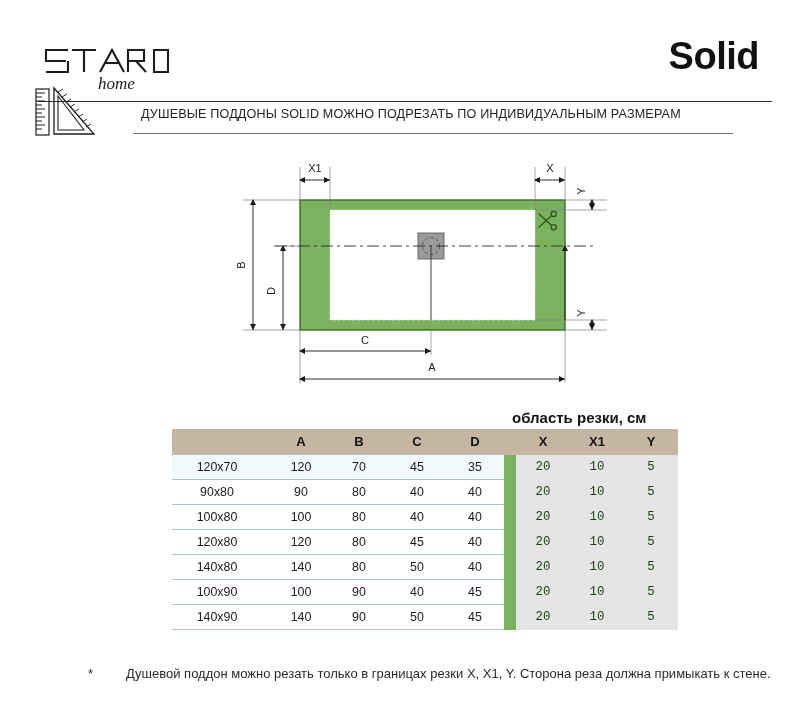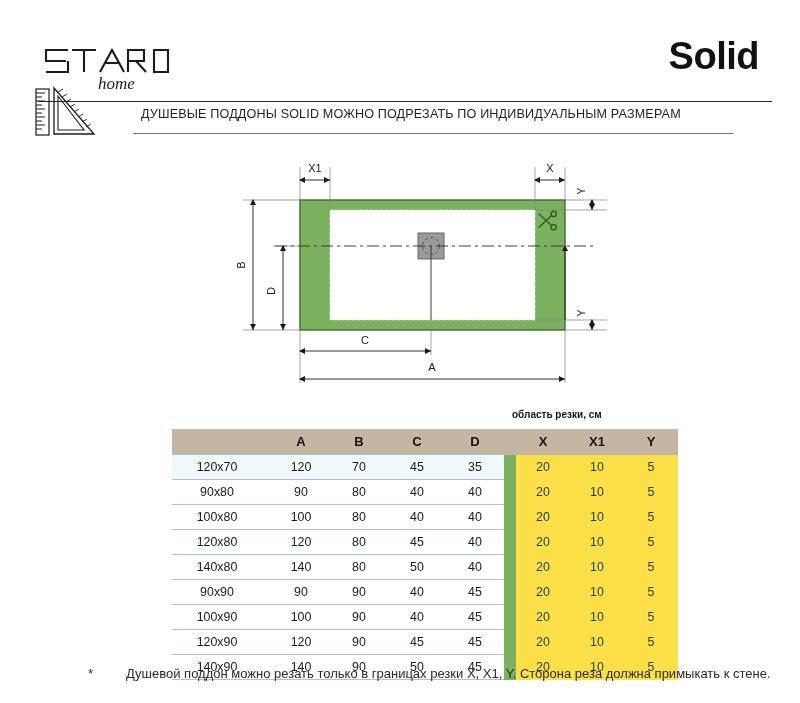--- a/index.html
+++ b/index.html
@@ -77,21 +77,21 @@
     position: absolute;
     left: 215px; top: 155px;
     width: 420px; height: 240px;
   }
   #diagram svg { display: block; }
 
   
   #cutzone-caption {
     position: absolute;
     left: 512px; top: 409px;
-    font-size: 10px;
+    font-size: 15px;
     font-weight: 700;
     color: #141414;
     white-space: nowrap;
   }
 
   
   #spec-table {
     position: absolute;
     left: 172px; top: 429px;
     width: 466px;
@@ -121,23 +121,24 @@
   #spec-table thead th.gap-col  { background: #c5b5a3; }
 
   #spec-table tbody td {
     background: #ffffff;
     border-bottom: 1.1px solid #a8c4cf;
     color: #1a1a1a;
     font-weight: 400;
   }
   #spec-table tbody tr:first-child td { border-top: 1.1px solid #a8c4cf; margin-top: 44px; }
   #spec-table tbody td.cut-cell {
-    background: #fde047;
+    background: #e5e5e5;
     border-bottom: none;
     color: #1d3d14;
+    font-family: Liberation Mono, monospace;
   }
   #spec-table tbody tr:first-child td.cut-cell { border-top: none; }
   #spec-table tbody td.gap-col {
     background: #7cb25f;
     border-bottom: none;
   }
   #spec-table tbody tr:first-child td.gap-col { border-top: none; }
   #spec-table tbody td.size-cell {
     text-align: center;
     padding-right: 10px;
@@ -388,46 +389,24 @@
         <td class="dim-cell">140</td>
         <td class="dim-cell">80</td>
         <td class="dim-cell">50</td>
         <td class="dim-cell">40</td>
         <td class="gap-col"></td>
         <td class="cut-cell">20</td>
         <td class="cut-cell">10</td>
         <td class="cut-cell">5</td>
       </tr>
       <tr>
-        <td class="size-cell">90х90</td>
-        <td class="dim-cell">90</td>
-        <td class="dim-cell">90</td>
-        <td class="dim-cell">40</td>
-        <td class="dim-cell">45</td>
-        <td class="gap-col"></td>
-        <td class="cut-cell">20</td>
-        <td class="cut-cell">10</td>
-        <td class="cut-cell">5</td>
-      </tr>
-      <tr>
         <td class="size-cell">100х90</td>
         <td class="dim-cell">100</td>
         <td class="dim-cell">90</td>
         <td class="dim-cell">40</td>
-        <td class="dim-cell">45</td>
-        <td class="gap-col"></td>
-        <td class="cut-cell">20</td>
-        <td class="cut-cell">10</td>
-        <td class="cut-cell">5</td>
-      </tr>
-      <tr>
-        <td class="size-cell">120х90</td>
-        <td class="dim-cell">120</td>
-        <td class="dim-cell">90</td>
-        <td class="dim-cell">45</td>
         <td class="dim-cell">45</td>
         <td class="gap-col"></td>
         <td class="cut-cell">20</td>
         <td class="cut-cell">10</td>
         <td class="cut-cell">5</td>
       </tr>
       <tr>
         <td class="size-cell">140х90</td>
         <td class="dim-cell">140</td>
         <td class="dim-cell">90</td>

